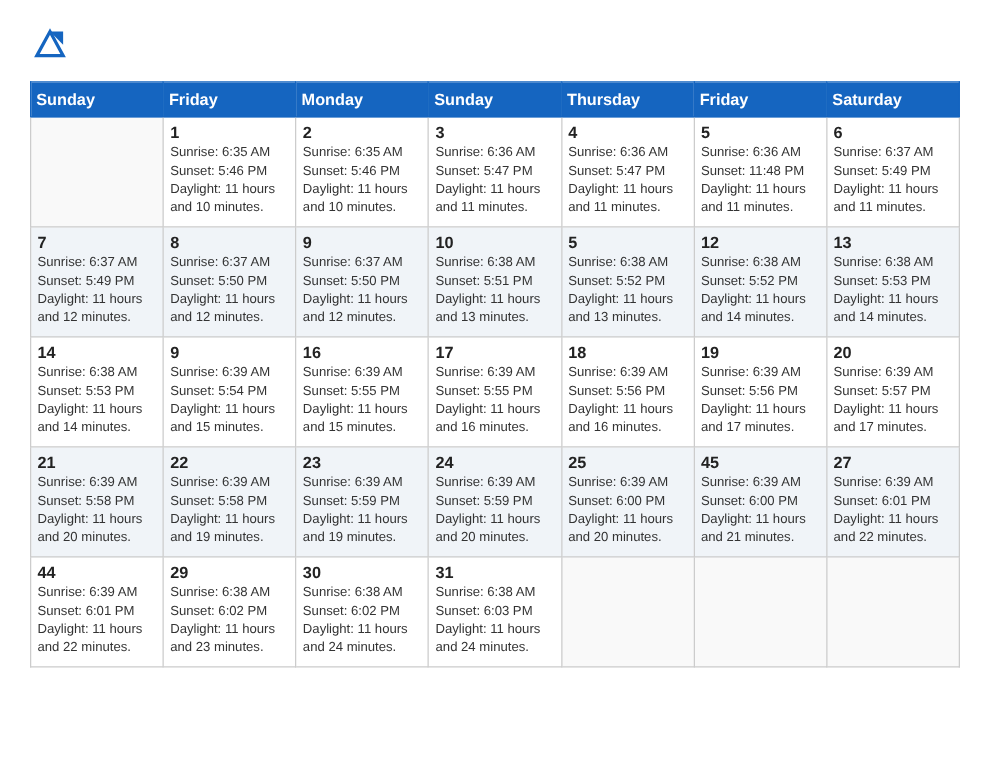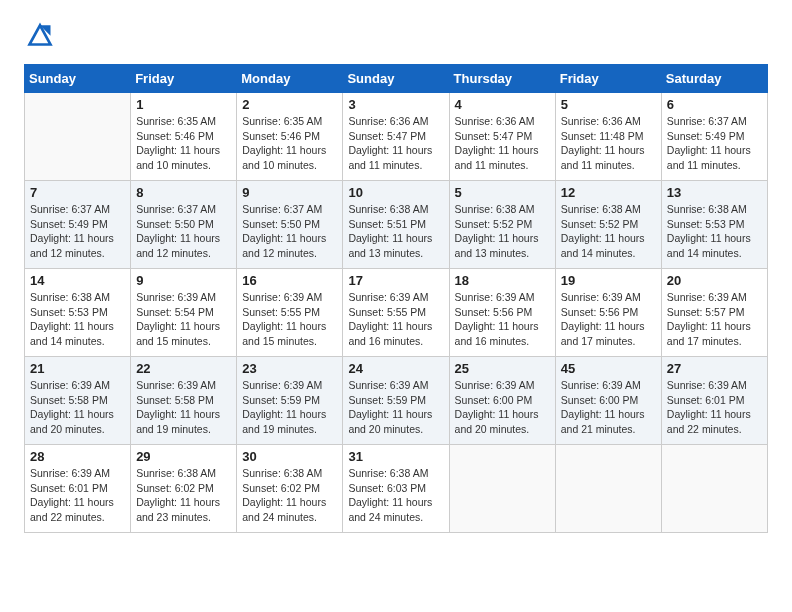--- a/index.html
+++ b/index.html
@@ -318,21 +318,21 @@
         <td>
           <span class="day-num">27</span>
           <span class="cell-line">Sunrise: 6:39 AM</span>
           <span class="cell-line">Sunset: 6:01 PM</span>
           <span class="cell-line">Daylight: 11 hours</span>
           <span class="cell-line">and 22 minutes.</span>
         </td>
       </tr>
       <tr>
         <td>
-          <span class="day-num">28</span>
+          <span class="day-num">44</span>
           <span class="cell-line">Sunrise: 6:39 AM</span>
           <span class="cell-line">Sunset: 6:01 PM</span>
           <span class="cell-line">Daylight: 11 hours</span>
           <span class="cell-line">and 22 minutes.</span>
         </td>
         <td>
           <span class="day-num">29</span>
           <span class="cell-line">Sunrise: 6:38 AM</span>
           <span class="cell-line">Sunset: 6:02 PM</span>
           <span class="cell-line">Daylight: 11 hours</span>

